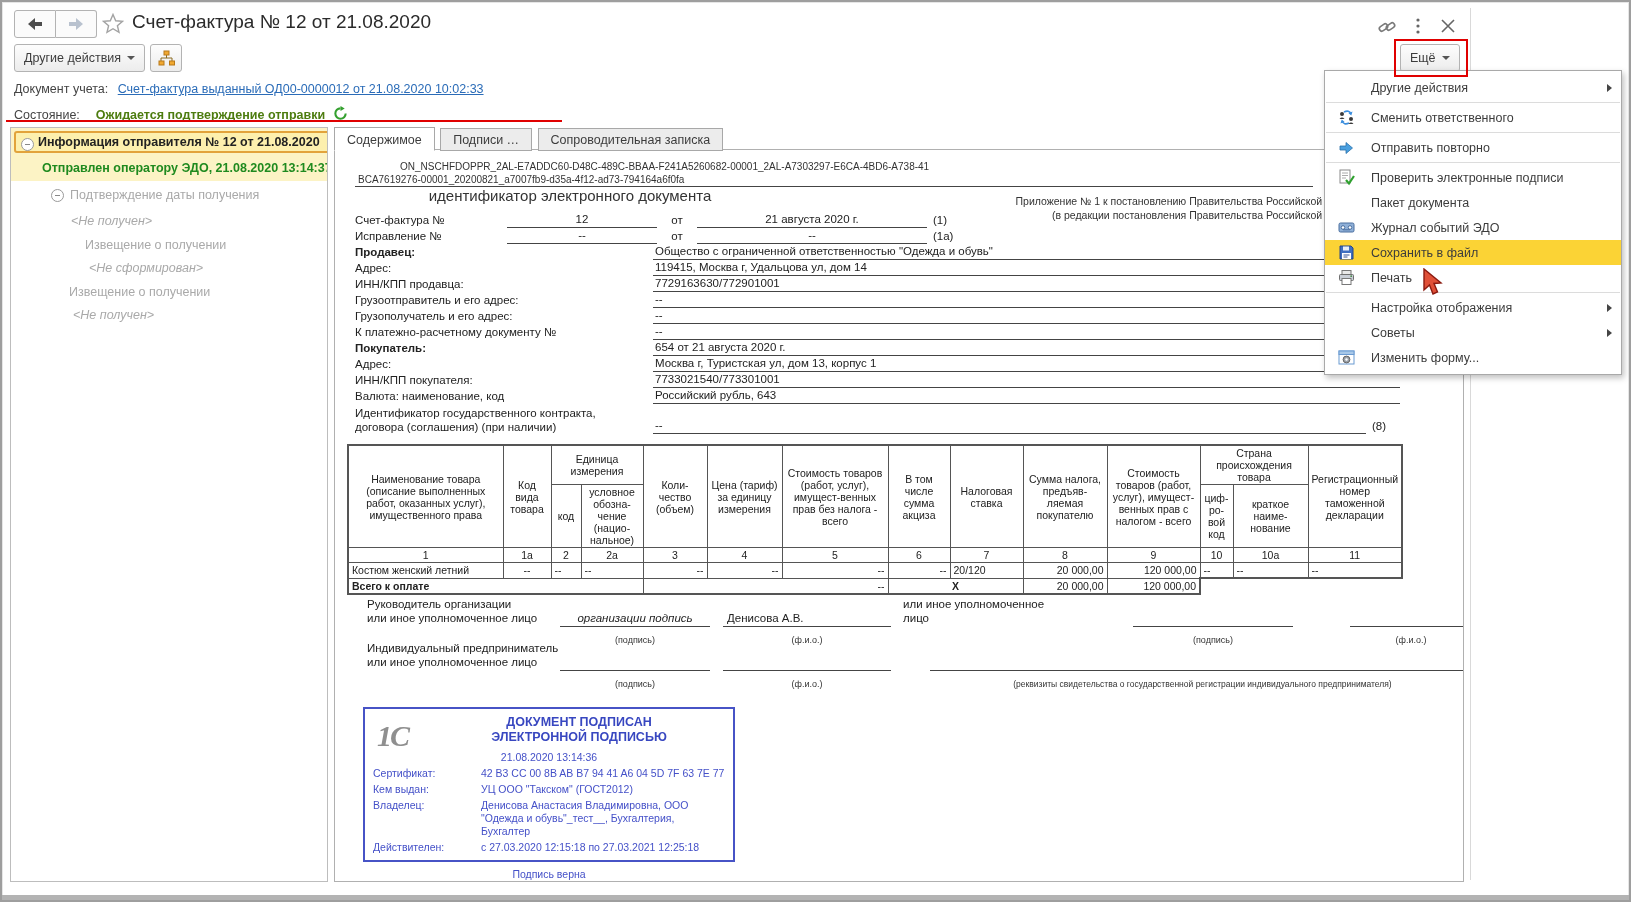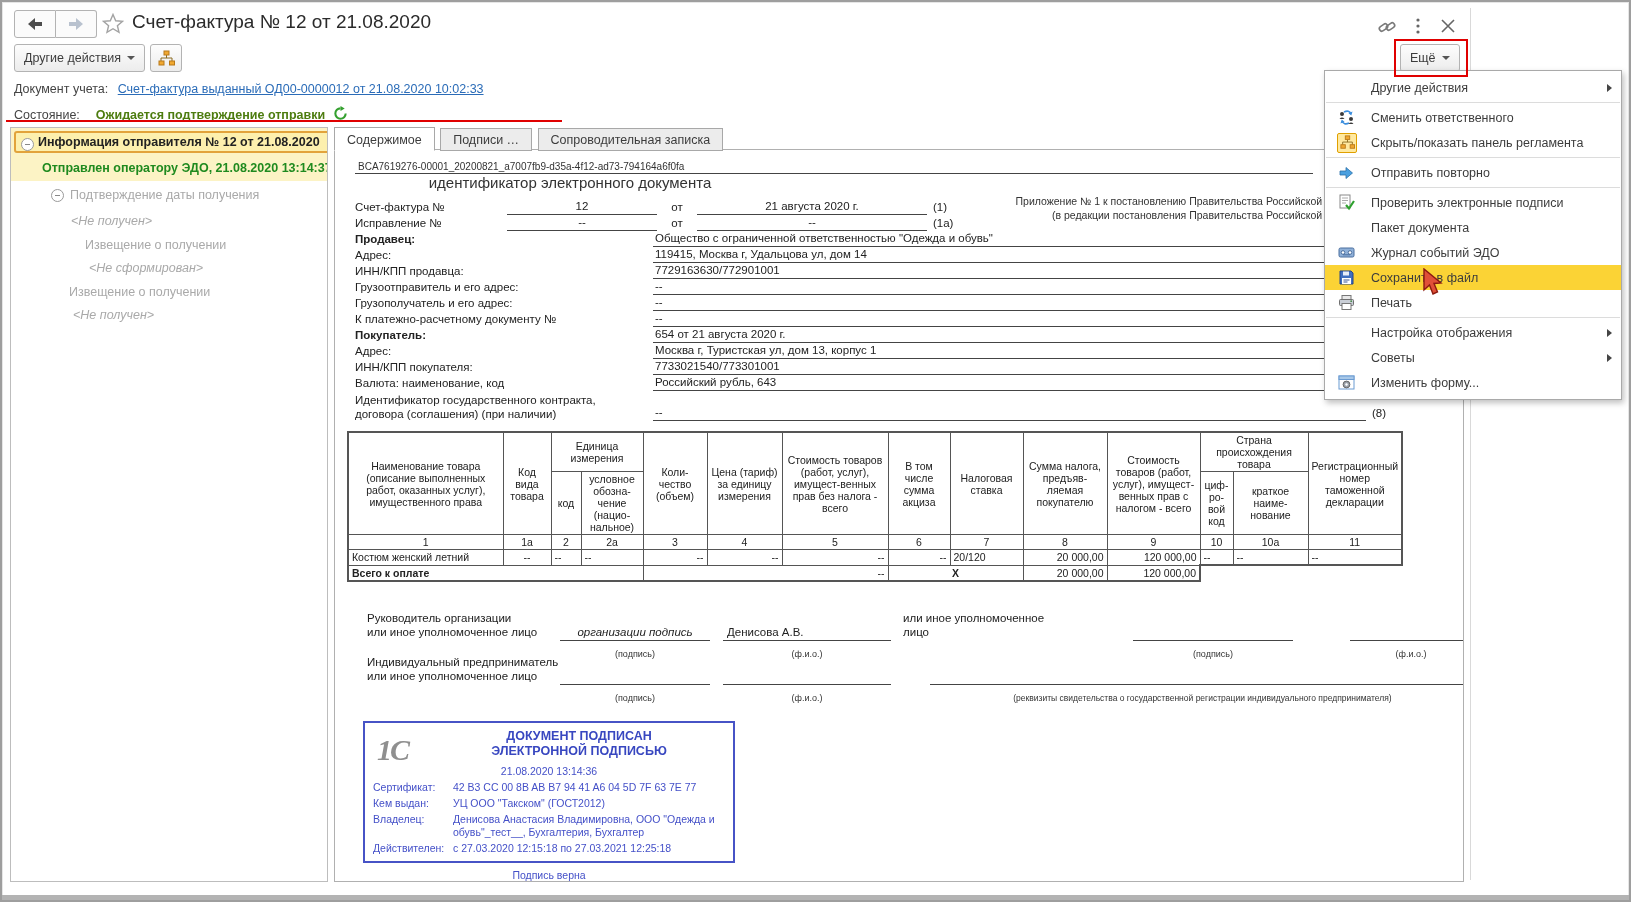--- a/index.html
+++ b/index.html
@@ -60,35 +60,35 @@
   .wrap2{line-height:14px;}
   
   table.inv{border-collapse:collapse;table-layout:fixed;margin-top:10px;font-size:10.5px;color:#222;}
   table.inv td{border:1px solid #555;padding:1px 3px;vertical-align:middle;overflow:hidden;}
   table.inv td.hd{text-align:center;line-height:12px;}
   .bt2{border-top-width:2px !important;} .bb2{border-bottom-width:2px !important;}
   .bl2{border-left-width:2px !important;} .br2{border-right-width:2px !important;}
   td.noborder{border:none !important;}
   .ar{text-align:right;} .ac{text-align:center;} .bold{font-weight:bold;}
   
-  .sig{position:relative;height:92px;margin-left:8px;margin-top:27px;font-size:11.5px;}
+  .sig{position:relative;height:92px;margin-left:8px;margin-top:0;font-size:11.5px;}
   .sigseg{position:absolute;text-align:center;}
   .sigline{border-bottom:1px solid #444;min-height:15px;line-height:15px;}
   .sigcap{font-size:9px;color:#333;padding-top:8px;}
   .ital{font-style:italic;}
   
   .stamp{position:relative;margin:20px 0 0 16px;width:352px;border:2px solid #4753c6;padding:6px 8px 6px 8px;
          color:#4450c8;font-size:10.5px;}
   .stamp-logo{position:absolute;left:12px;top:10px;color:#8f8f8f;font-weight:bold;font-style:italic;
               font-size:30px;letter-spacing:-2px;font-family:"Liberation Serif","DejaVu Serif",serif;}
   .stamp-title{text-align:center;font-weight:bold;font-size:12.5px;line-height:15px;margin-left:60px;color:#3847c0;}
   .stamp-dt{text-align:center;margin:6px 0 4px;}
   .stamp-row{display:flex;line-height:13px;margin-top:3px;}
   .stamp-lab{width:80px;flex:none;}
-  .stamp-val{flex:1;}
+  .stamp-val{flex:1;margin-left:28px;}
   .sigok{width:372px;text-align:center;color:#4450c8;font-size:10.5px;margin-left:16px;margin-top:6px;}
   
   .menu{left:1322px;top:68px;width:296px;background:#fff;border:1px solid #a9a9a9;
         box-shadow:2px 3px 6px rgba(0,0,0,.25);z-index:50;padding:4px 0;}
   .mi{position:relative;height:25px;display:flex;align-items:center;padding-left:46px;
       font-size:12.5px;color:#3c3c3c;}
   .mi .ico{position:absolute;left:12px;top:50%;transform:translateY(-50%);width:18px;height:18px;
            display:flex;align-items:center;justify-content:center;}
   .mi .ico.hl{background:#ffe9a0;border:1px solid #e0a000;border-radius:2px;}
   .mi.sel{background:#fbd335;}
@@ -210,20 +210,21 @@
   <div class="abs" style="left:332px;top:125px;z-index:3;">
     <span class="tab active">Содержимое</span>
     <span class="tab">Подписи …</span>
     <span class="tab">Сопроводительная записка</span>
   </div>
 
   <div class="abs docframe" style="left:332px;top:147px;width:1128px;height:731px;">
     <div class="doccontent">
 
       <div class="idblock">
+        <div class="idline1">ON_NSCHFDOPPR_2AL-E7ADDC60-D48C-489C-BBAA-F241A5260682-00001_2AL-A7303297-E6CA-4BD6-A738-41</div>
         <div class="idline2">BCA7619276-00001_20200821_a7007fb9-d35a-4f12-ad73-794164a6f0fa</div>
       </div>
       <div class="idcaption">идентификатор электронного документа</div>
 
       <div class="regul">
         <div>Приложение № 1 к постановлению Правительства Российской Федерации от 26</div>
         <div>(в редакции постановления Правительства Российской Федерации от 19</div>
       </div>
 
       <div class="fields">
@@ -458,31 +459,20 @@
           <path d="M11 14 Q6 16.5 4 12" fill="none" stroke="#3b8ede" stroke-width="1.6"></path>
             <path d="M2.5 14.5 L3.7 10.6 L6.5 12.8 Z" fill="#3b8ede"></path>
           <circle cx="4" cy="5" r="2" fill="#3a3a3a"></circle>
             <path d="M1.5 10 Q4 7.2 6.5 10 Z" fill="#3a3a3a"></path>
           <circle cx="13" cy="10" r="2" fill="#3a3a3a"></circle>
             <path d="M10.5 15 Q13 12.2 15.5 15 Z" fill="#3a3a3a"></path>
           </svg>
       </span>
       <span>Сменить ответственного</span>
     </div>
-    <div class="mi">
-      <span class="ico hl">
-        <svg width="15" height="15" viewBox="0 0 17 17">
-          <path d="M8.5 5 L8.5 8 M3 11 L3 8 L14 8 L14 11" stroke="#8a6a20" fill="none" stroke-width="1"></path>
-          <rect x="6" y="1" width="5" height="4" fill="#f0a830" stroke="#b87818"></rect>
-          <rect x="1" y="11" width="5" height="4" fill="#f0a830" stroke="#b87818"></rect>
-          <rect x="11.5" y="11" width="5" height="4" fill="#f0a830" stroke="#b87818"></rect>
-          </svg>
-      </span>
-      <span>Скрыть/показать панель регламента</span>
-    </div>
     <div class="msep"></div>
     <div class="mi">
       <span class="ico">
         <svg width="16" height="16" viewBox="0 0 16 16">
             <path d="M2 6 L8 6 L8 2.5 L14.5 8 L8 13.5 L8 10 L2 10 Z" fill="#4aa0e0" stroke="#2a70a8" stroke-width="0.8"></path>
           </svg>
       </span>
       <span>Отправить повторно</span>
     </div>
     <div class="msep"></div>

